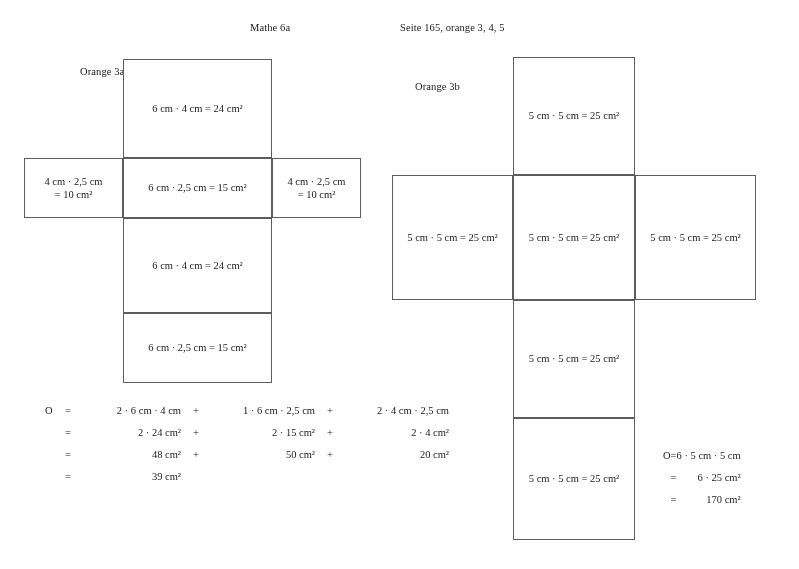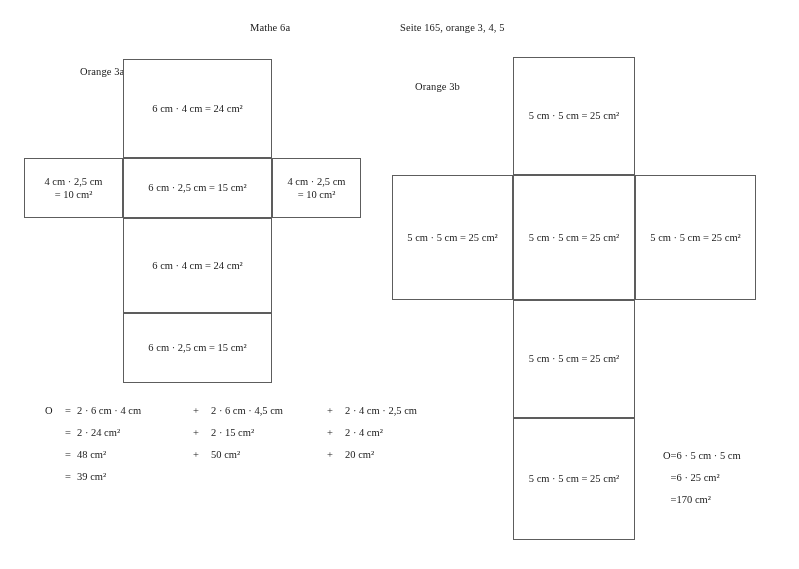--- a/index.html
+++ b/index.html
@@ -64,21 +64,21 @@
     padding: 0;
     height: 22px;
     vertical-align: middle;
     white-space: nowrap;
     font-size: 10.5px;
     color: #1a1a1a;
   }
   .calc .c-var   { width: 14px; text-align: left; }
   .calc .c-eq    { width: 18px; text-align: center; }
   .calc .c-op    { width: 30px; text-align: center; }
-  .calc .c-term  { text-align: left; }
+  .calc .c-term  { text-align: right; }
 
   #calc-left  { left: 45px; top: 399px; }
   #calc-left .c-term { width: 104px; }
 
   #calc-right { left: 663px; top: 444px; }
   #calc-right .c-term { width: 82px; }
   #calc-right .c-var { width: 13px; }
   #calc-right .c-eq  { width: 20px; }
 </style>
 </head>
@@ -119,21 +119,21 @@
     </div>
   </div>
 
   <table class="calc" id="calc-left">
     <tbody>
       <tr>
         <td class="c-var">O</td>
         <td class="c-eq">=</td>
         <td class="c-term">2 · 6 cm · 4 cm</td>
         <td class="c-op">+</td>
-        <td class="c-term">2 · 6 cm · 4,5 cm</td>
+        <td class="c-term">1 · 6 cm · 2,5 cm</td>
         <td class="c-op">+</td>
         <td class="c-term">2 · 4 cm · 2,5 cm</td>
       </tr>
       <tr>
         <td class="c-var"></td>
         <td class="c-eq">=</td>
         <td class="c-term">2 · 24 cm²</td>
         <td class="c-op">+</td>
         <td class="c-term">2 · 15 cm²</td>
         <td class="c-op">+</td>

